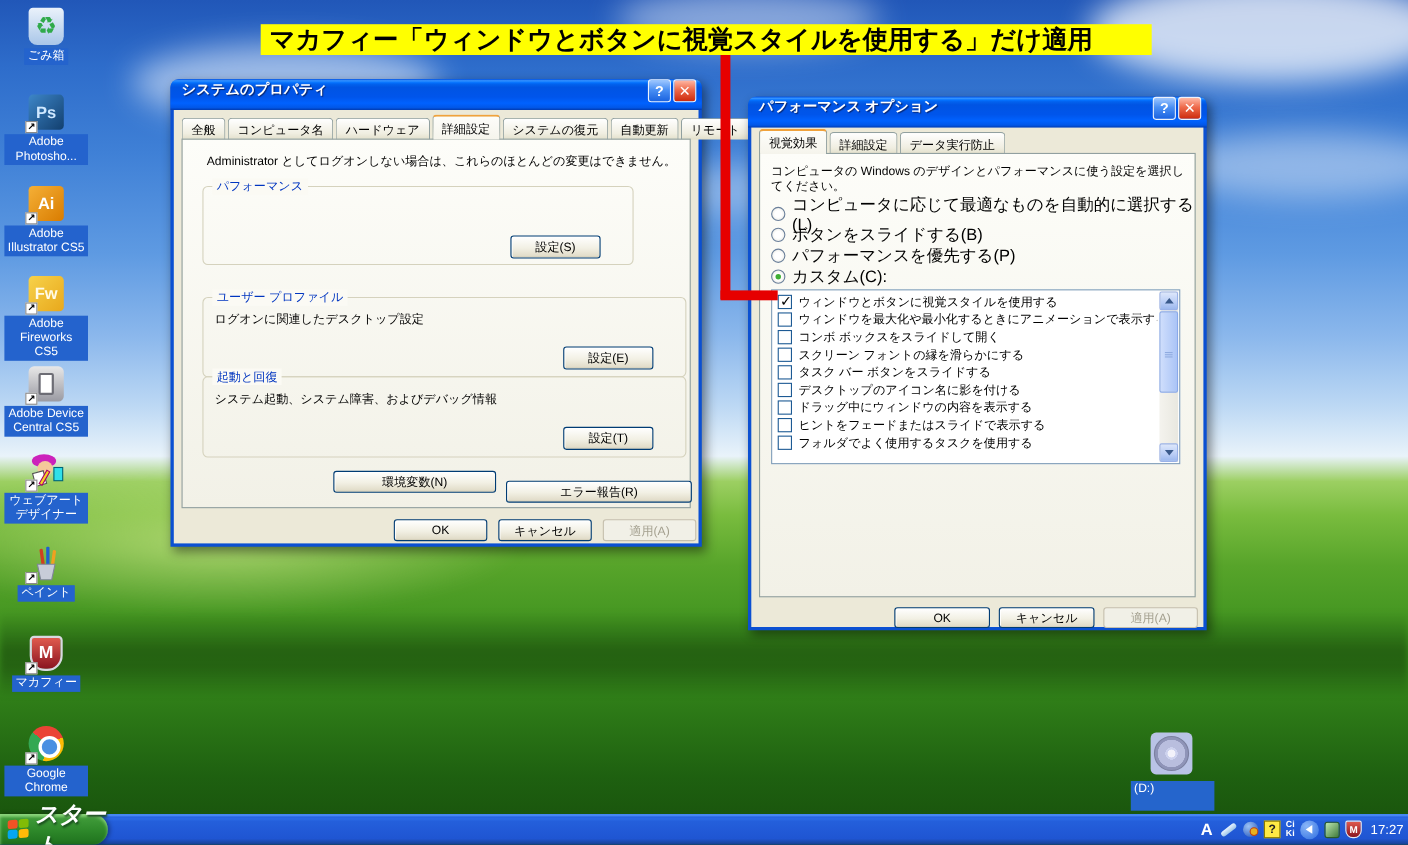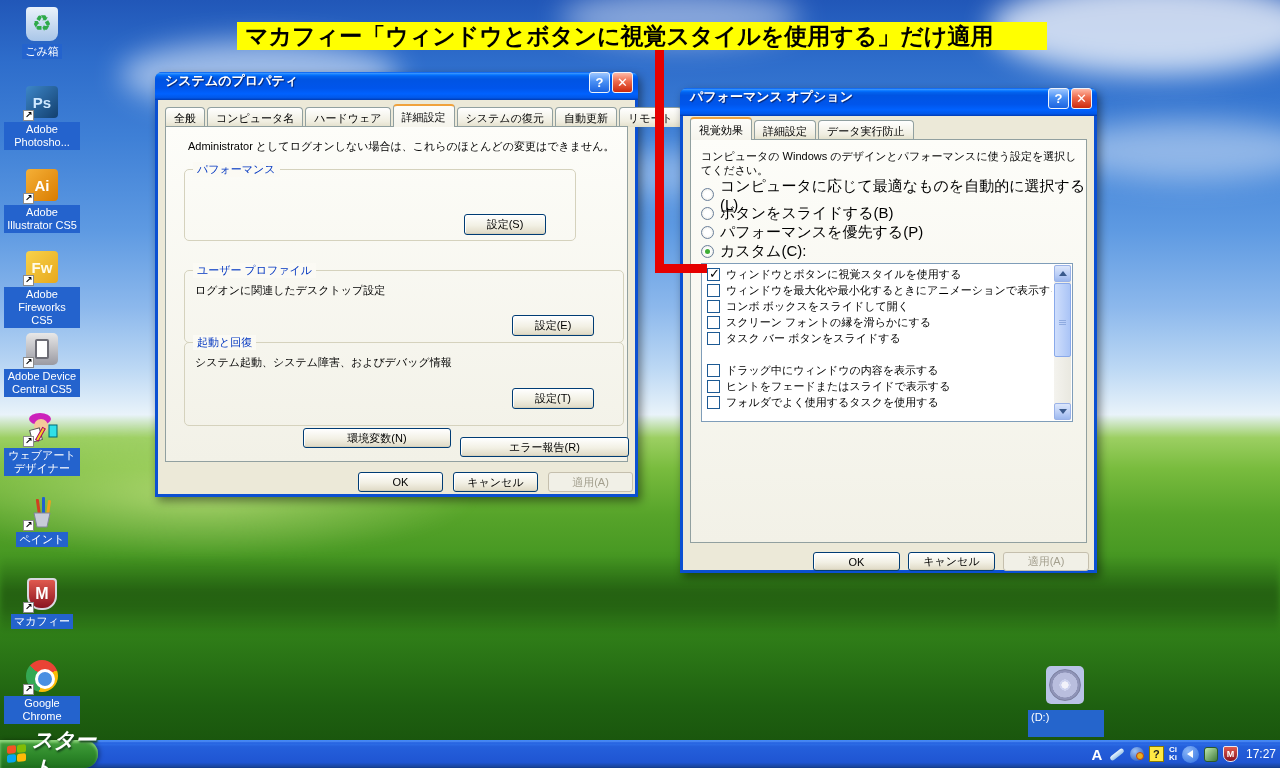--- a/index.html
+++ b/index.html
@@ -252,21 +252,21 @@
         <span class="gt">パフォーマンス</span>
         <div class="xp-btn" style="right:29px;top:44px;width:82px;height:21px">設定(S)</div>
       </div>
 
       <div class="grp" style="left:18px;top:143px;width:440px;height:73px">
         <span class="gt">ユーザー プロファイル</span>
         <span class="gd">ログオンに関連したデスクトップ設定</span>
         <div class="xp-btn" style="right:29px;top:44px;width:82px;height:21px">設定(E)</div>
       </div>
 
-      <div class="grp" style="left:18px;top:215px;width:440px;height:84px">
+      <div class="grp" style="left:18px;top:215px;width:440px;height:74px">
         <span class="gt">起動と回復</span>
         <span class="gd">システム起動、システム障害、およびデバッグ情報</span>
         <div class="xp-btn" style="right:29px;top:45px;width:82px;height:21px">設定(T)</div>
       </div>
 
       <div class="xp-btn" style="left:137px;top:301px;width:148px;height:20px">環境変数(N)</div>
       <div class="xp-btn" style="left:294px;top:310px;width:169px;height:20px">エラー報告(R)</div>
     </div>
 
     <div class="xp-btn" style="left:200px;top:372px;width:85px;height:20px">OK</div>
@@ -320,20 +320,24 @@
           <span class="cb"></span>
             <span class="cblbl">スクリーン フォントの縁を滑らかにする</span>
         </div>
         <div class="cbrow" style="top:34px">
           <span class="cb"></span>
             <span class="cblbl">コンボ ボックスをスライドして開く</span>
         </div>
         <div class="cbrow" style="top:66px">
           <span class="cb"></span>
             <span class="cblbl">タスク バー ボタンをスライドする</span>
+        </div>
+        <div class="cbrow" style="top:82px">
+          <span class="cb"></span>
+            <span class="cblbl">デスクトップのアイコン名に影を付ける</span>
         </div>
         <div class="cbrow" style="top:98px">
           <span class="cb"></span>
             <span class="cblbl">ドラッグ中にウィンドウの内容を表示する</span>
         </div>
         <div class="cbrow" style="top:114px">
           <span class="cb"></span>
             <span class="cblbl">ヒントをフェードまたはスライドで表示する</span>
         </div>
         <div class="cbrow" style="top:130px">

